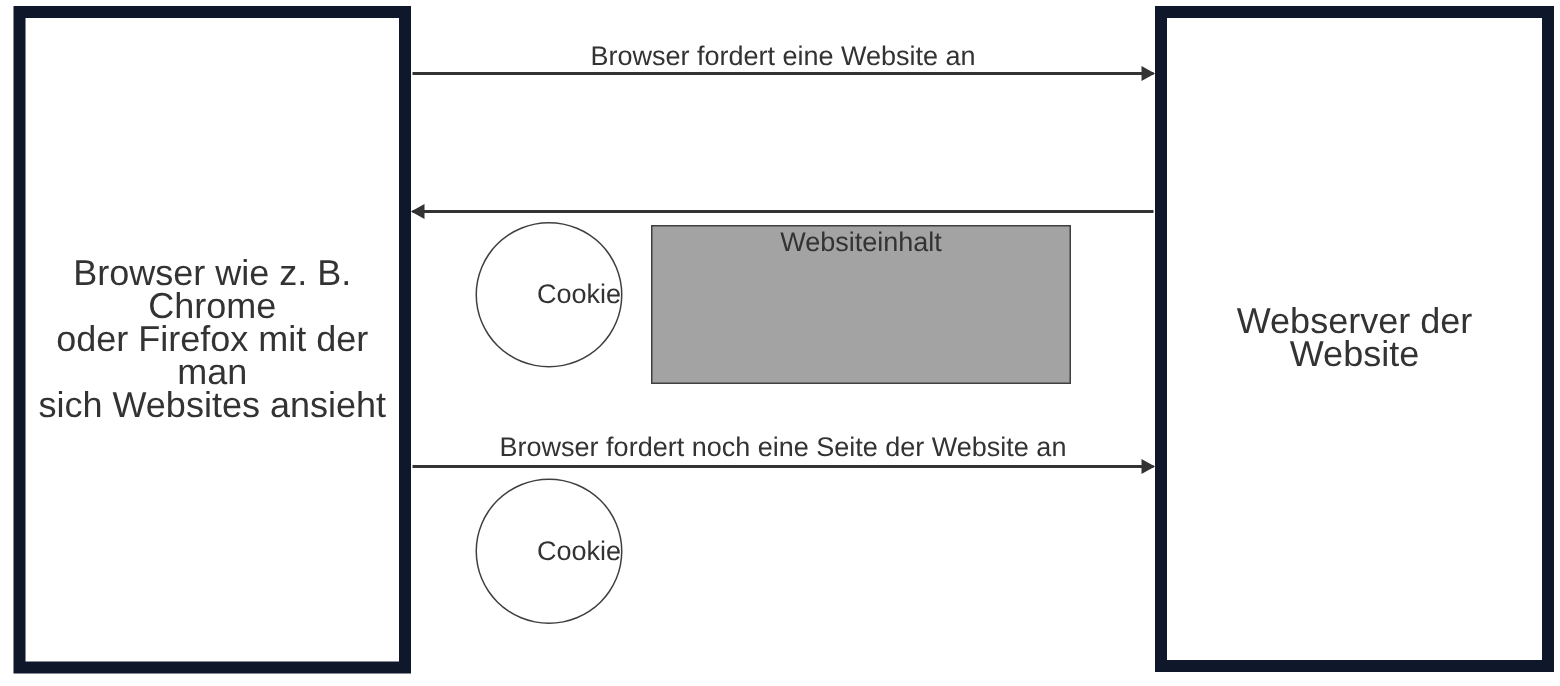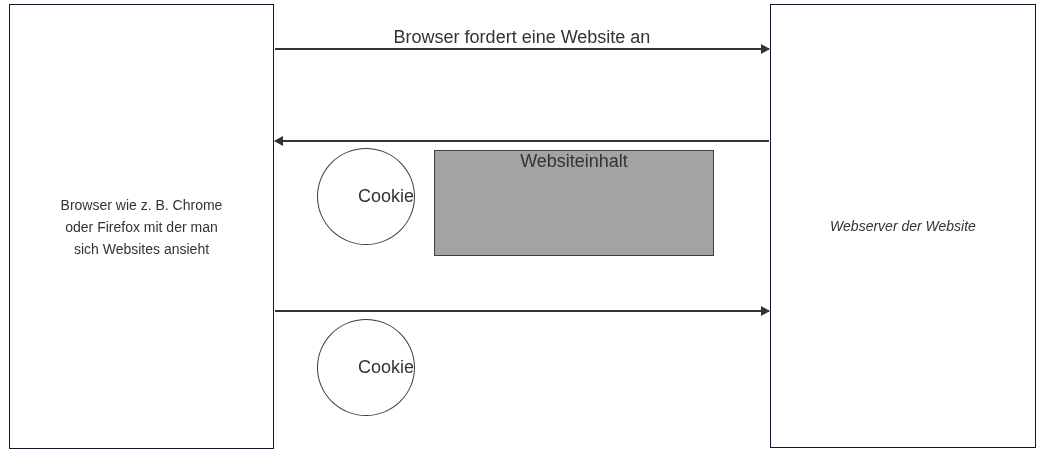--- a/index.html
+++ b/index.html
@@ -12,46 +12,45 @@
     width: 1040px;
     height: 457px;
     background: #ffffff;
     font-family: "Liberation Sans", sans-serif;
     color: #333333;
     overflow: hidden;
   }
   .actor-box {
     position: absolute;
     box-sizing: border-box;
-    border: 1px solid #0f172a;
+    border: 8px solid #0f172a;
     background: #ffffff;
     display: flex;
     align-items: center;
     justify-content: center;
     text-align: center;
-    font-size: 14px;
+    font-size: 24px;
     line-height: 22px;
   }
   .actor-box span {
     white-space: pre-line;
     display: block;
     padding: 0 6px;
   }
   .box-browser {
     left: 9px;
     top: 4px;
     width: 265px;
     height: 445px;
   }
   .box-webserver {
     left: 770px;
     top: 4px;
     width: 266px;
     height: 444px;
-    font-style: italic;
   }
   .msg-label {
     position: absolute;
     left: 275px;
     width: 494px;
     text-align: center;
     font-size: 18px;
     line-height: 20px;
     color: #333333;
     white-space: nowrap;
@@ -136,20 +135,21 @@
   </div>
 
   <div class="cookie-circle" style="top:148px">
     <span>Cookie</span>
   </div>
 
   <div class="content-rect">
     <span>Websiteinhalt</span>
   </div>
 
+  <div class="msg-label" style="top:288px">Browser fordert noch eine Seite der Website an</div>
   <div class="arrow" style="top:310px">
     <span class="head-right"></span>
   </div>
 
   <div class="cookie-circle" style="top:319px">
     <span>Cookie</span>
   </div>
 
 </div>
 

